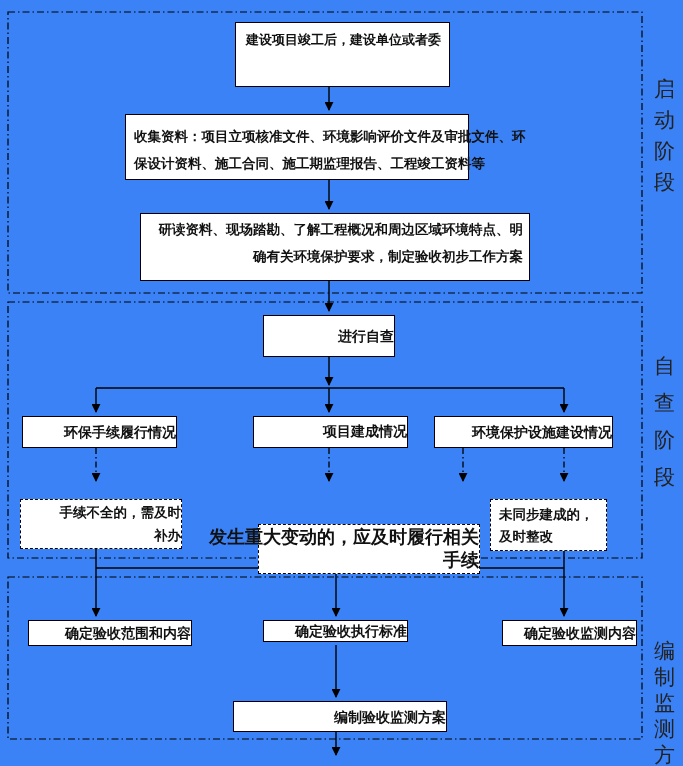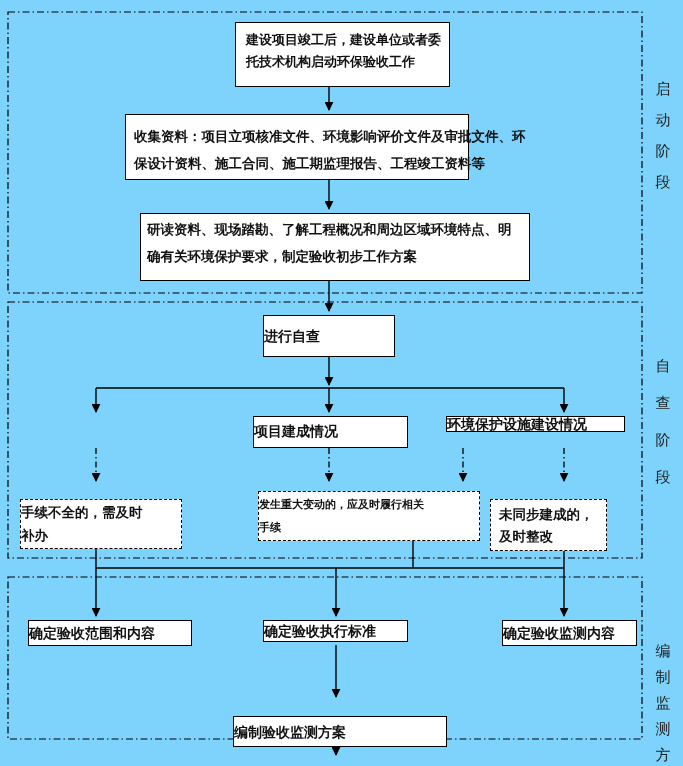--- a/index.html
+++ b/index.html
@@ -1,34 +1,34 @@
 <!DOCTYPE html>
 <html><head>
 <meta charset="utf-8">
 <style>
   html,body{margin:0;padding:0;background:#fff;}
   .canvas{
-    position:relative;width:683px;height:766px;background:#7dd3fc;
+    position:relative;width:683px;height:766px;background:#3b82f6;
     font-family:"Liberation Sans",sans-serif;color:#111;overflow:hidden;
   }
   svg.connectors{position:absolute;left:0;top:0;pointer-events:none;}
   .sect{fill:none;stroke:#000;stroke-width:1.2;stroke-dasharray:7 3 1.5 3;}
   .ln-s{stroke:#000;stroke-width:1.4;fill:none;}
   .ln-d{stroke:#000;stroke-width:1.3;fill:none;stroke-dasharray:6 3 1.5 3;}
   .box{
     position:absolute;box-sizing:border-box;background:#fff;
     border:1.5px solid #000;font-weight:bold;font-size:14px;line-height:26px;
-    display:flex;flex-direction:column;justify-content:center;align-items:flex-start;
+    display:flex;flex-direction:column;justify-content:center;align-items:flex-end;
   }
   .box .tline{white-space:nowrap;}
   .top-align{justify-content:flex-start;align-items:flex-start;text-align:left;}
   .dash{border:1.6px dashed #000;margin-top:14px;}
   .stage-label{
     position:absolute;width:18px;font-family:"Liberation Serif",serif;
-    font-size:15px;color:#222;word-break:break-all;text-align:center;font-weight:normal;
+    font-size:21px;color:#222;word-break:break-all;text-align:center;font-weight:normal;
   }
 </style>
 </head>
 <body>
 
 <div class="canvas">
 
   <svg class="connectors" width="683" height="766" viewBox="0 0 683 766">
     <defs>
       <marker id="arw" viewBox="0 0 10 10" refX="9" refY="5" markerWidth="9" markerHeight="9" orient="auto" markerUnits="userSpaceOnUse">
@@ -62,68 +62,70 @@
     <line class="ln-s" x1="96" y1="568" x2="96" y2="616" marker-end="url(#arw)"></line>
     <line class="ln-s" x1="336" y1="568" x2="336" y2="616" marker-end="url(#arw)"></line>
     <line class="ln-s" x1="564" y1="568" x2="564" y2="616" marker-end="url(#arw)"></line>
 
     <line class="ln-s" x1="336" y1="645" x2="336" y2="697" marker-end="url(#arw)"></line>
     <line class="ln-s" x1="336" y1="732" x2="336" y2="755" marker-end="url(#arw)"></line>
   </svg>
 
   <div class="box top-align" style="left:235px;top:22px;width:215px;height:65px;padding:6px 10px;font-size:13px;line-height:22px;">
     <div class="tline">建设项目竣工后，建设单位或者委</div>
-    <div class="tline">托技术机构启动环保验收工作</div>
   </div>
 
   <div class="box top-align" style="left:125px;top:114px;width:344px;height:66px;padding:8px 8px;font-size:13.5px;line-height:27px;">
     <div class="tline">收集资料：项目立项核准文件、环境影响评价文件及审批文件、环</div>
     <div class="tline">保设计资料、施工合同、施工期监理报告、工程竣工资料等</div>
   </div>
 
   <div class="box" style="left:140px;top:213px;width:390px;height:68px;padding:2px 6px;font-size:13.5px;line-height:27px;justify-content:flex-start;">
     <div class="tline">研读资料、现场踏勘、了解工程概况和周边区域环境特点、明</div>
     <div class="tline">确有关环境保护要求，制定验收初步工作方案</div>
   </div>
 
   <div class="box" style="left:263px;top:315px;width:132px;height:42px;">
     <div class="tline">进行自查</div>
   </div>
 
+  <div class="box" style="left:22px;top:416px;width:155px;height:32px;">
+    <div class="tline">环保手续履行情况</div>
+  </div>
   <div class="box" style="left:253px;top:416px;width:155px;height:32px;font-family:Liberation Mono, monospace;">
     <div class="tline">项目建成情况</div>
   </div>
-  <div class="box" style="left:446px;top:416px;width:179px;height:16px;">
+  <div class="box" style="left:434px;top:416px;width:179px;height:32px;">
     <div class="tline">环境保护设施建设情况</div>
   </div>
 
   <div class="box dash" style="left:20px;top:485px;width:162px;height:50px;font-size:13.5px;line-height:23px;">
     <div class="tline">手续不全的，需及时</div>
     <div class="tline">补办</div>
   </div>
-  <div class="box dash" style="left:258px;top:477px;width:222px;height:50px;font-size:11px;line-height:23px;">
+  <div class="box dash" style="left:258px;top:510px;width:222px;height:50px;font-size:18px;line-height:23px;">
     <div class="tline">发生重大变动的，应及时履行相关</div>
     <div class="tline">手续</div>
   </div>
   <div class="box dash top-align" style="left:490px;top:485px;width:117px;height:52px;padding:4px 8px;font-size:13.5px;line-height:22px;">
     <div class="tline">未同步建成的，</div>
     <div class="tline">及时整改</div>
   </div>
 
   <div class="box" style="left:28px;top:620px;width:164px;height:26px;line-height:23px;">
     <div class="tline">确定验收范围和内容</div>
   </div>
   <div class="box" style="left:263px;top:620px;width:145px;height:22px;line-height:23px;">
     <div class="tline">确定验收执行标准</div>
   </div>
   <div class="box" style="left:502px;top:620px;width:135px;height:26px;line-height:23px;">
     <div class="tline">确定验收监测内容</div>
   </div>
 
-  <div class="box" style="left:233px;top:701px;width:214px;height:31px;margin-top:15px;">
+  <div class="box" style="left:233px;top:701px;width:214px;height:31px;">
     <div class="tline">编制验收监测方案</div>
   </div>
 
   <div class="stage-label" style="left:654px;top:74px;line-height:31px;">启动阶段</div>
   <div class="stage-label" style="left:654px;top:348px;line-height:37px;">自查阶段</div>
   <div class="stage-label" style="left:654px;top:607px;line-height:26px;margin-top:31px;">编制监测方案</div>
 
 </div>
 
 </body></html>

